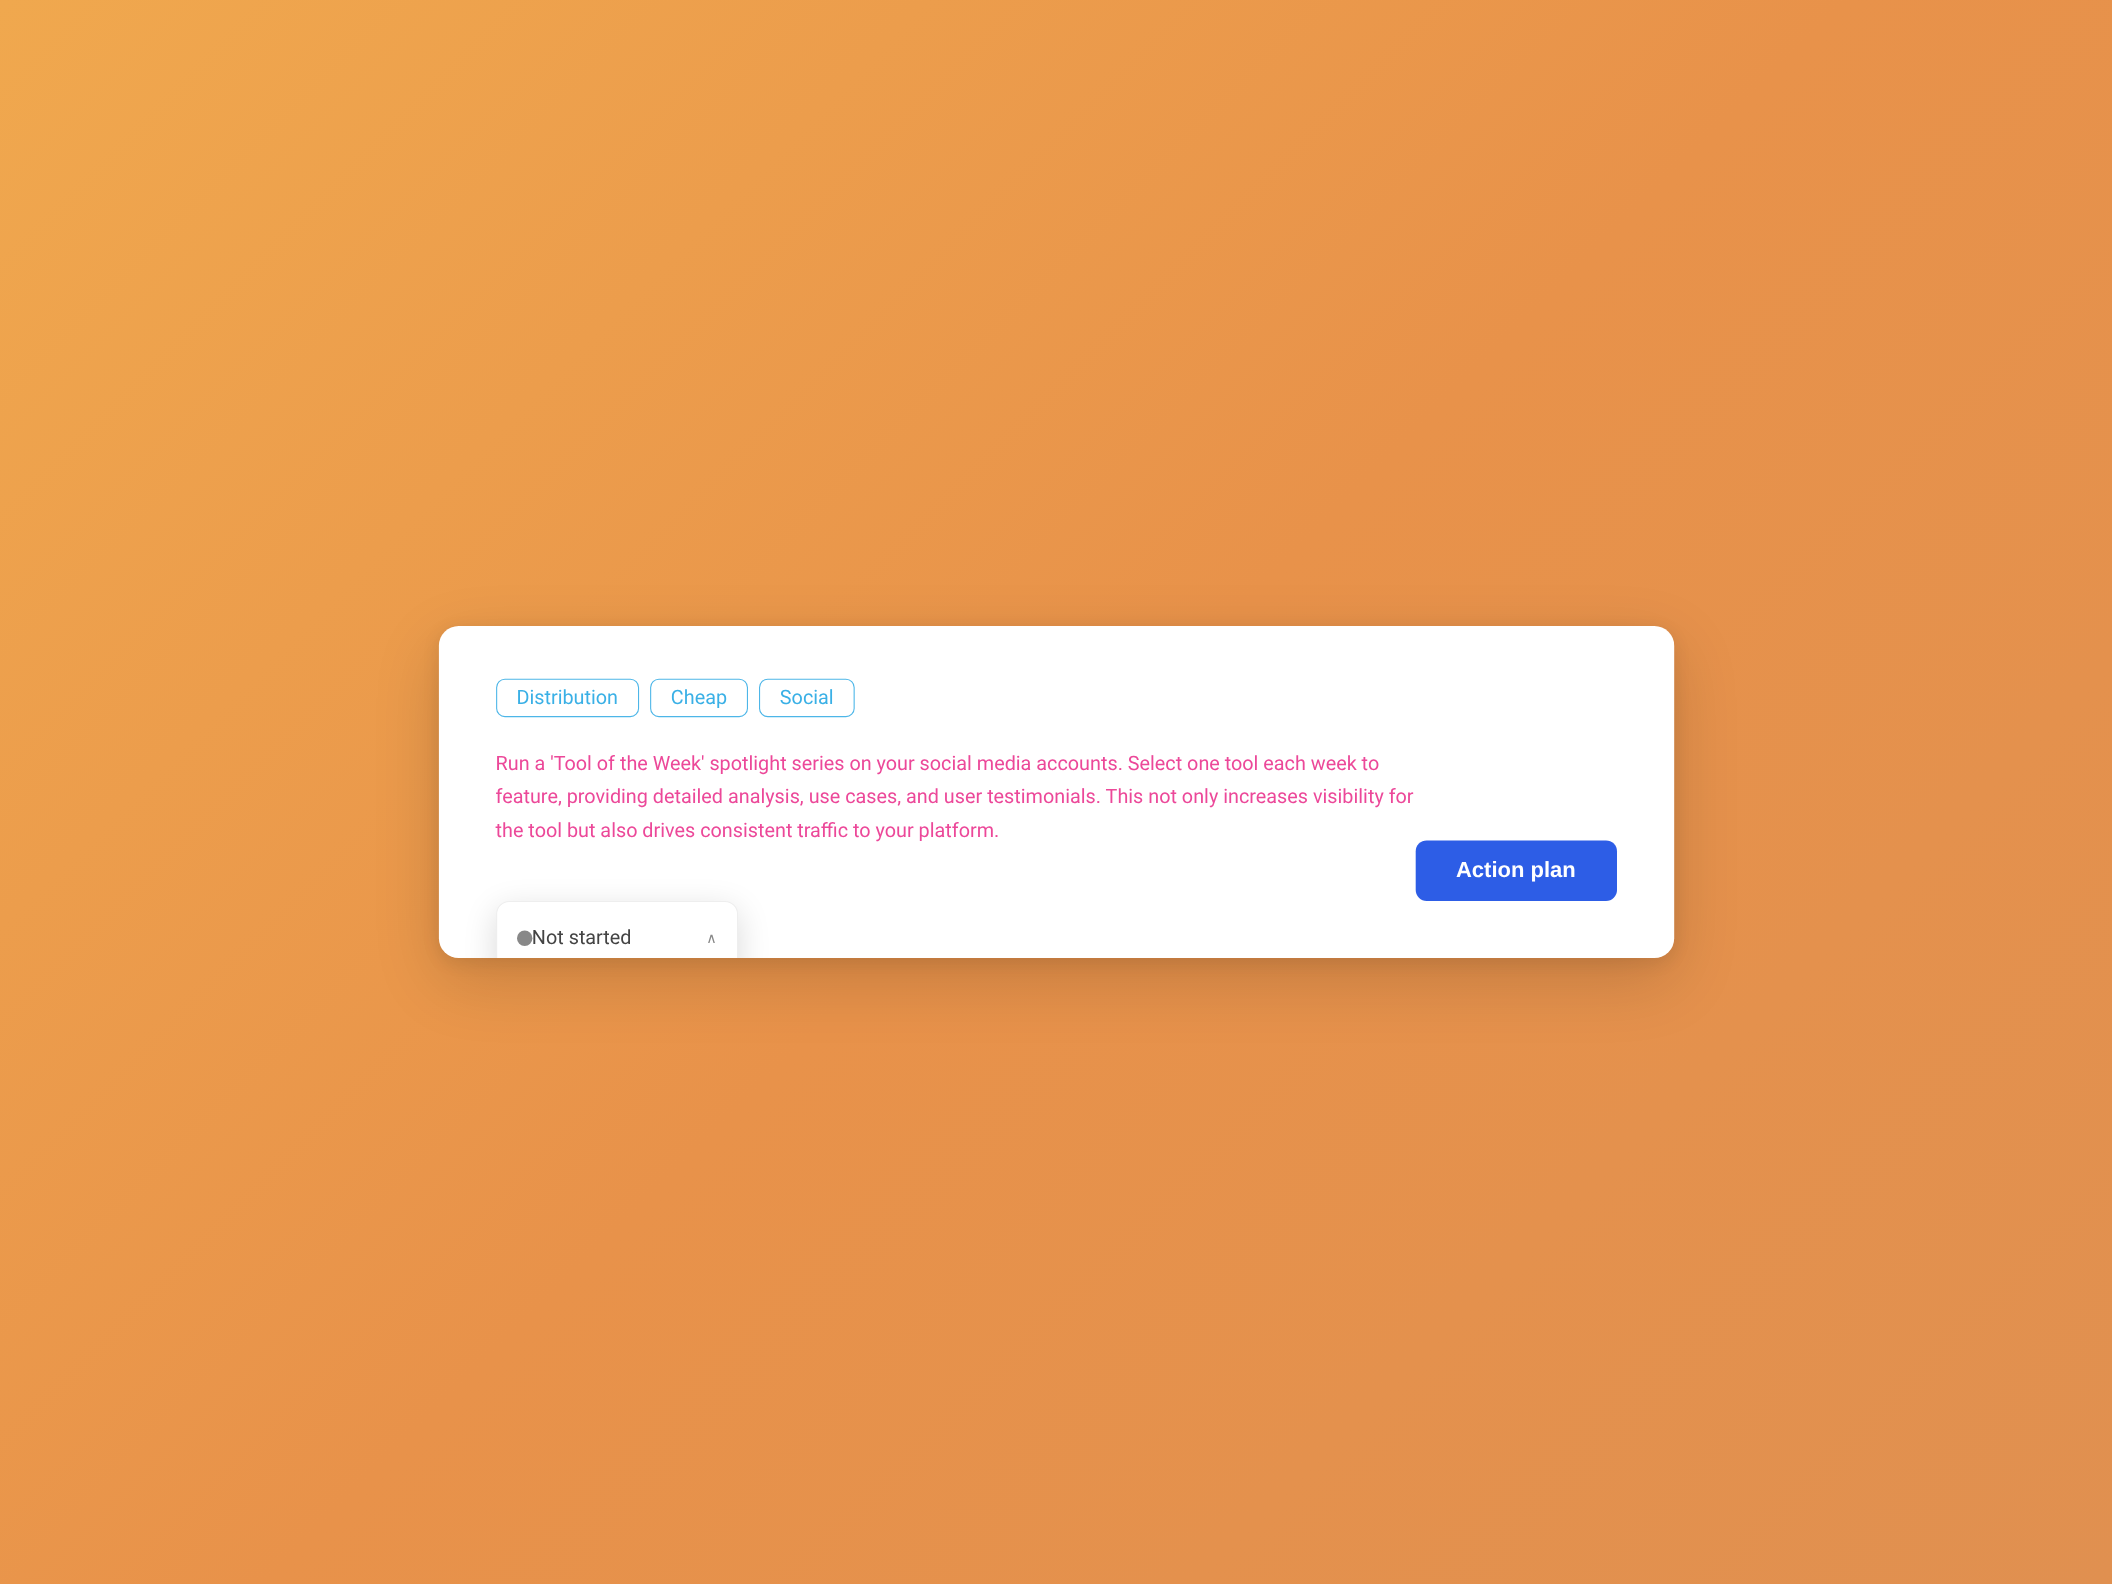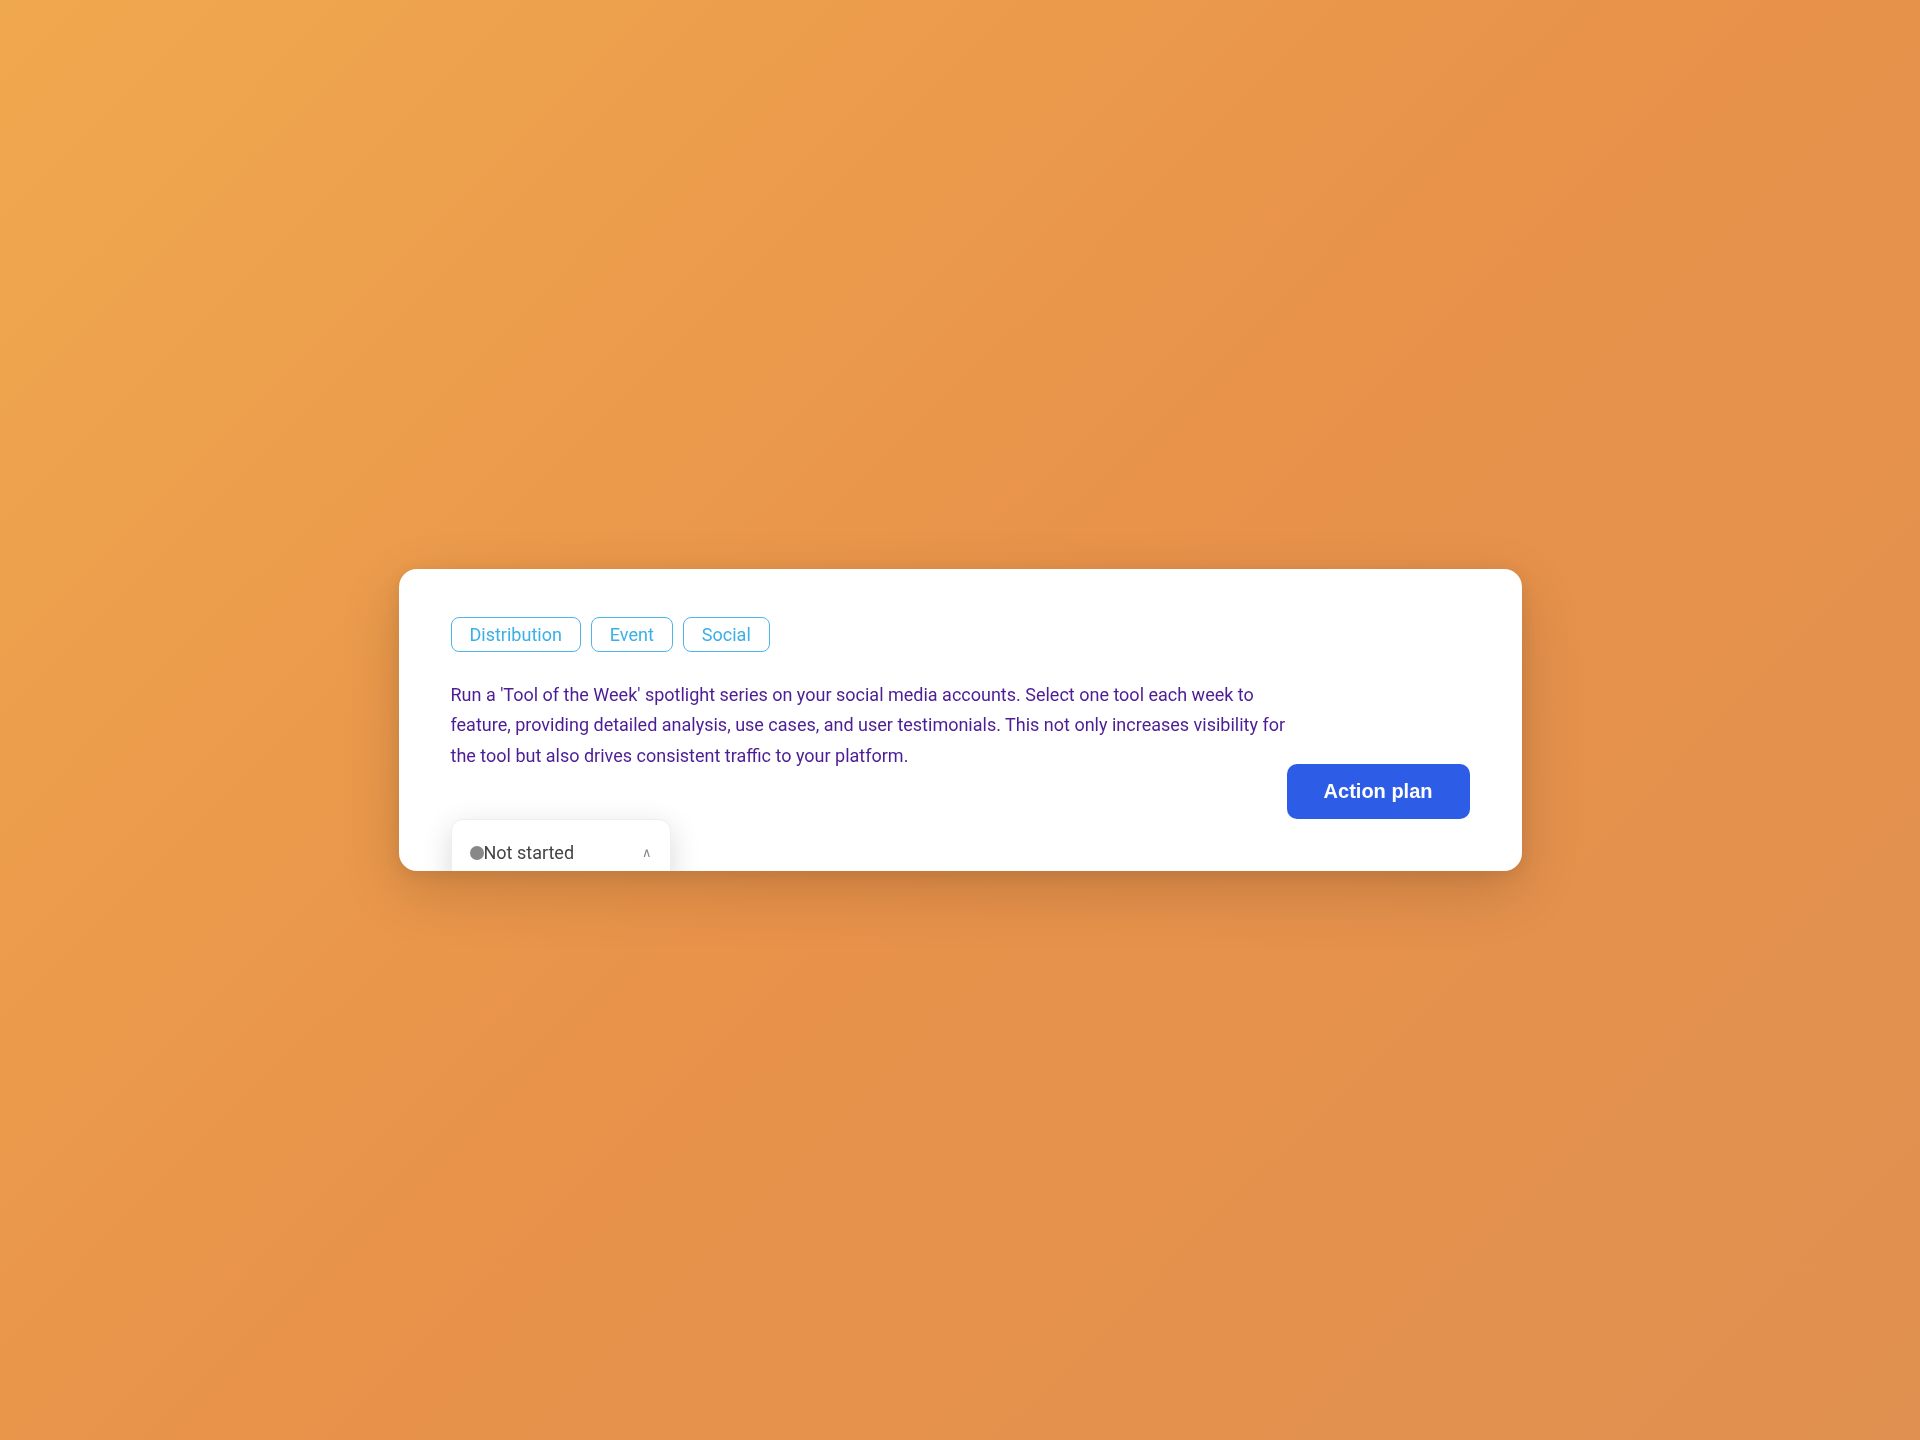--- a/index.html
+++ b/index.html
@@ -52,21 +52,21 @@
 
     .card-title {
       font-size: 26px;
       font-weight: 700;
       color: #111111;
       margin-bottom: 18px;
     }
 
     .card-description {
       font-size: 18px;
-      color: #4c1d95;
+      color: #ec4899;
       line-height: 1.7;
       margin-bottom: 48px;
       max-width: 860px;
     }
 
     .action-row {
       display: flex;
       align-items: center;
       justify-content: space-between;
       position: relative;
@@ -164,21 +164,21 @@
     }
   </style>
 </head>
 <body>
 
 <div class="card-container">
 
   <div class="card">
     <div class="tags-row">
       <span class="tag">Distribution</span>
-      <span class="tag">Event</span>
+      <span class="tag">Cheap</span>
       <span class="tag">Social</span>
     </div>
 
     <p class="card-description">Run a 'Tool of the Week' spotlight series on your social media accounts. Select one tool each week to feature, providing detailed analysis, use cases, and user testimonials. This not only increases visibility for the tool but also drives consistent traffic to your platform.</p>
 
     <div class="action-row">
 
       <div class="status-dropdown-wrapper">
         <div class="dropdown-menu">
 

